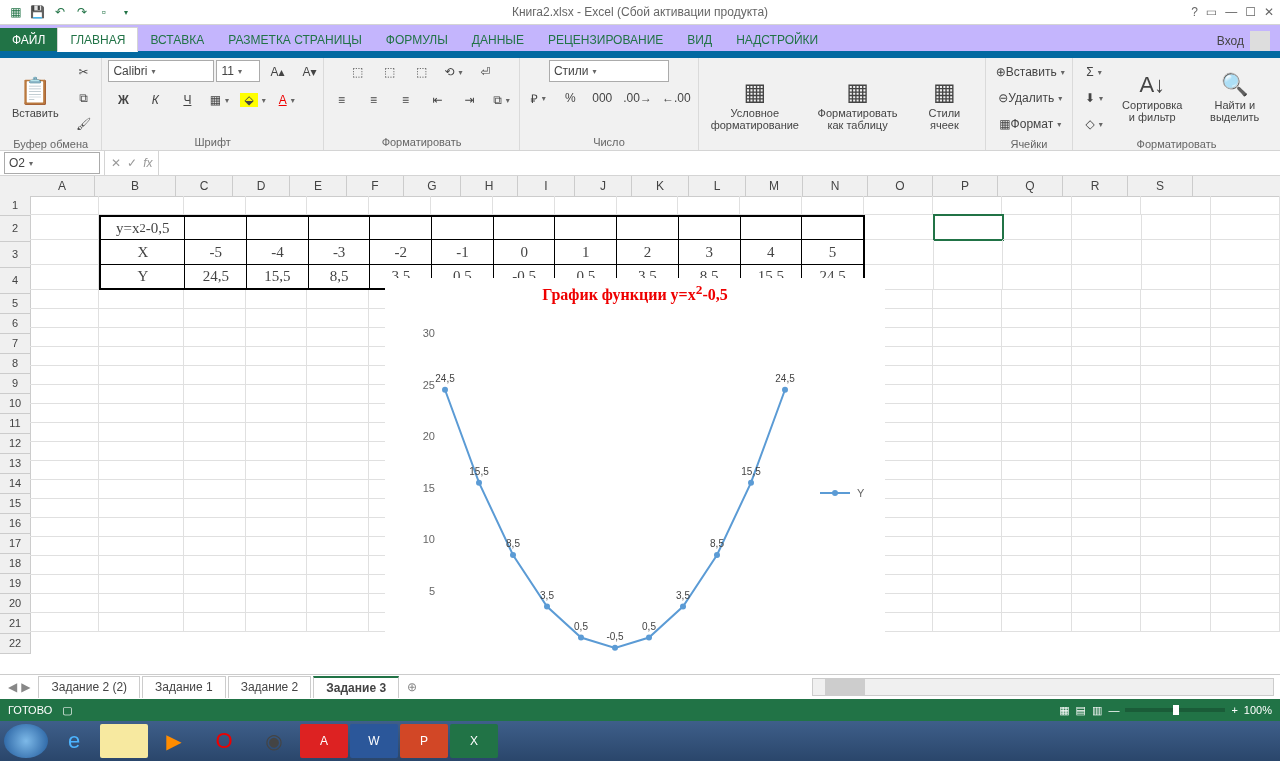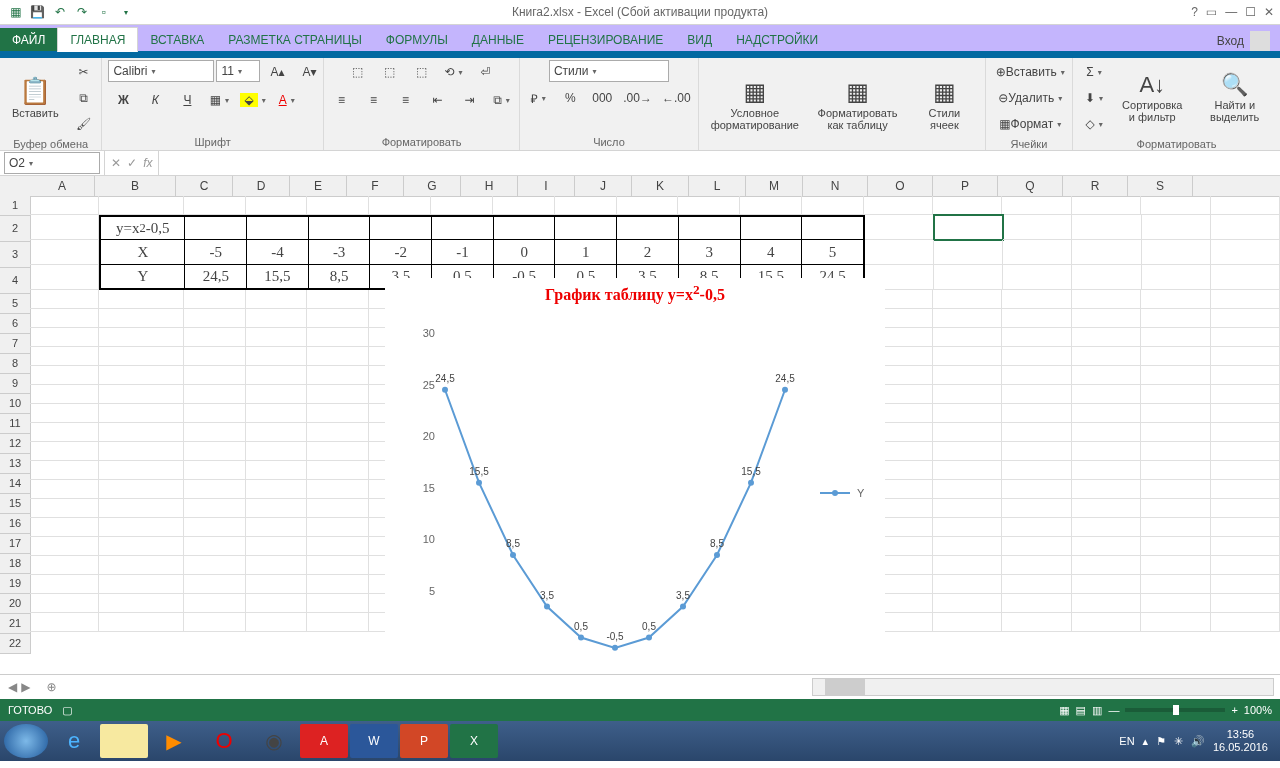--- a/index.html
+++ b/index.html
@@ -753,21 +753,21 @@
         <div class="cell" style="width: 64px;"></div>
         <div class="cell" style="width: 64px;"></div>
         <div class="cell" style="width: 64px;"></div>
         <div class="cell" style="width: 64px;"></div>
         <div class="cell" style="width: 64px;"></div>
       </div>
     </div>
 
   <div class="chart-box">
     <div class="chart-title">
-      <span>График таблицу y=x</span><sup>2</sup><span>-0,5</span>
+      <span>График функции y=x</span><sup>2</sup><span>-0,5</span>
     </div>
     <svg class="chart" viewBox="0 0 500 360">
       <g id="chart-g">
           <text x="50" y="282.06451612903226" font-size="11" fill="#666" text-anchor="end">5</text>
           <text x="50" y="230.4516129032258" font-size="11" fill="#666" text-anchor="end">10</text>
           <text x="50" y="178.83870967741936" font-size="11" fill="#666" text-anchor="end">15</text>
           <text x="50" y="127.22580645161293" font-size="11" fill="#666" text-anchor="end">20</text>
           <text x="50" y="75.61290322580646" font-size="11" fill="#666" text-anchor="end">25</text>
           <text x="50" y="24" font-size="11" fill="#666" text-anchor="end">30</text>
           <polyline points="60,76.77419354838707 94,169.67741935483872 128,241.93548387096774 162,293.5483870967742 196,324.51612903225805 230,334.83870967741933 264,324.51612903225805 298,293.5483870967742 332,241.93548387096774 366,169.67741935483872 400,76.77419354838707" fill="none" stroke="#5b9bd5" stroke-width="2"></polyline>
@@ -799,20 +799,26 @@
         </g>
     </svg>
   </div>
 </div>
 
 <div class="sheettabs">
   <div class="navtabs">
     <span class="icon">◀</span>
     <span class="icon">▶</span>
   </div>
+  <div id="stabs" style="display:flex;gap:2px">
+      <div class="stab">Задание 2 (2)</div>
+      <div class="stab">Задание 1</div>
+      <div class="stab">Задание 2</div>
+      <div class="stab active">Задание 3</div>
+    </div>
   <span class="adds icon">⊕</span>
   <div class="hscroll">
       <div class="hthumb"></div>
     </div>
 </div>
 
 <div class="statusbar">
   <span>ГОТОВО</span>
   <span class="icon">▢</span>
   <div class="zoom">
@@ -832,24 +838,13 @@
   <div class="start"></div>
   <div class="tb-btn" style="color:#4cb4ff;font-size:22px">e</div>
   <div class="tb-btn" style="background:#f7e9a0"></div>
   <div class="tb-btn" style="color:#ff8c00;font-size:20px">▶</div>
   <div class="tb-btn" style="color:#e00;font-size:22px">O</div>
   <div class="tb-btn" style="font-size:20px">◉</div>
   <div class="tb-btn" style="background:#d22;color:#fff">A</div>
   <div class="tb-btn" style="background:#2b579a;color:#fff">W</div>
   <div class="tb-btn" style="background:#d24726;color:#fff">P</div>
   <div class="tb-btn" style="background:#217346;color:#fff">X</div>
-  <div class="tray">
-    <span>EN</span>
-    <span class="icon">▴</span>
-    <span class="icon">⚑</span>
-    <span class="icon">✳</span>
-    <span class="icon">🔊</span>
-    <div class="clock">
-      <div>13:56</div>
-      <div>16.05.2016</div>
-    </div>
-  </div>
 </div>
 
 </body></html>

